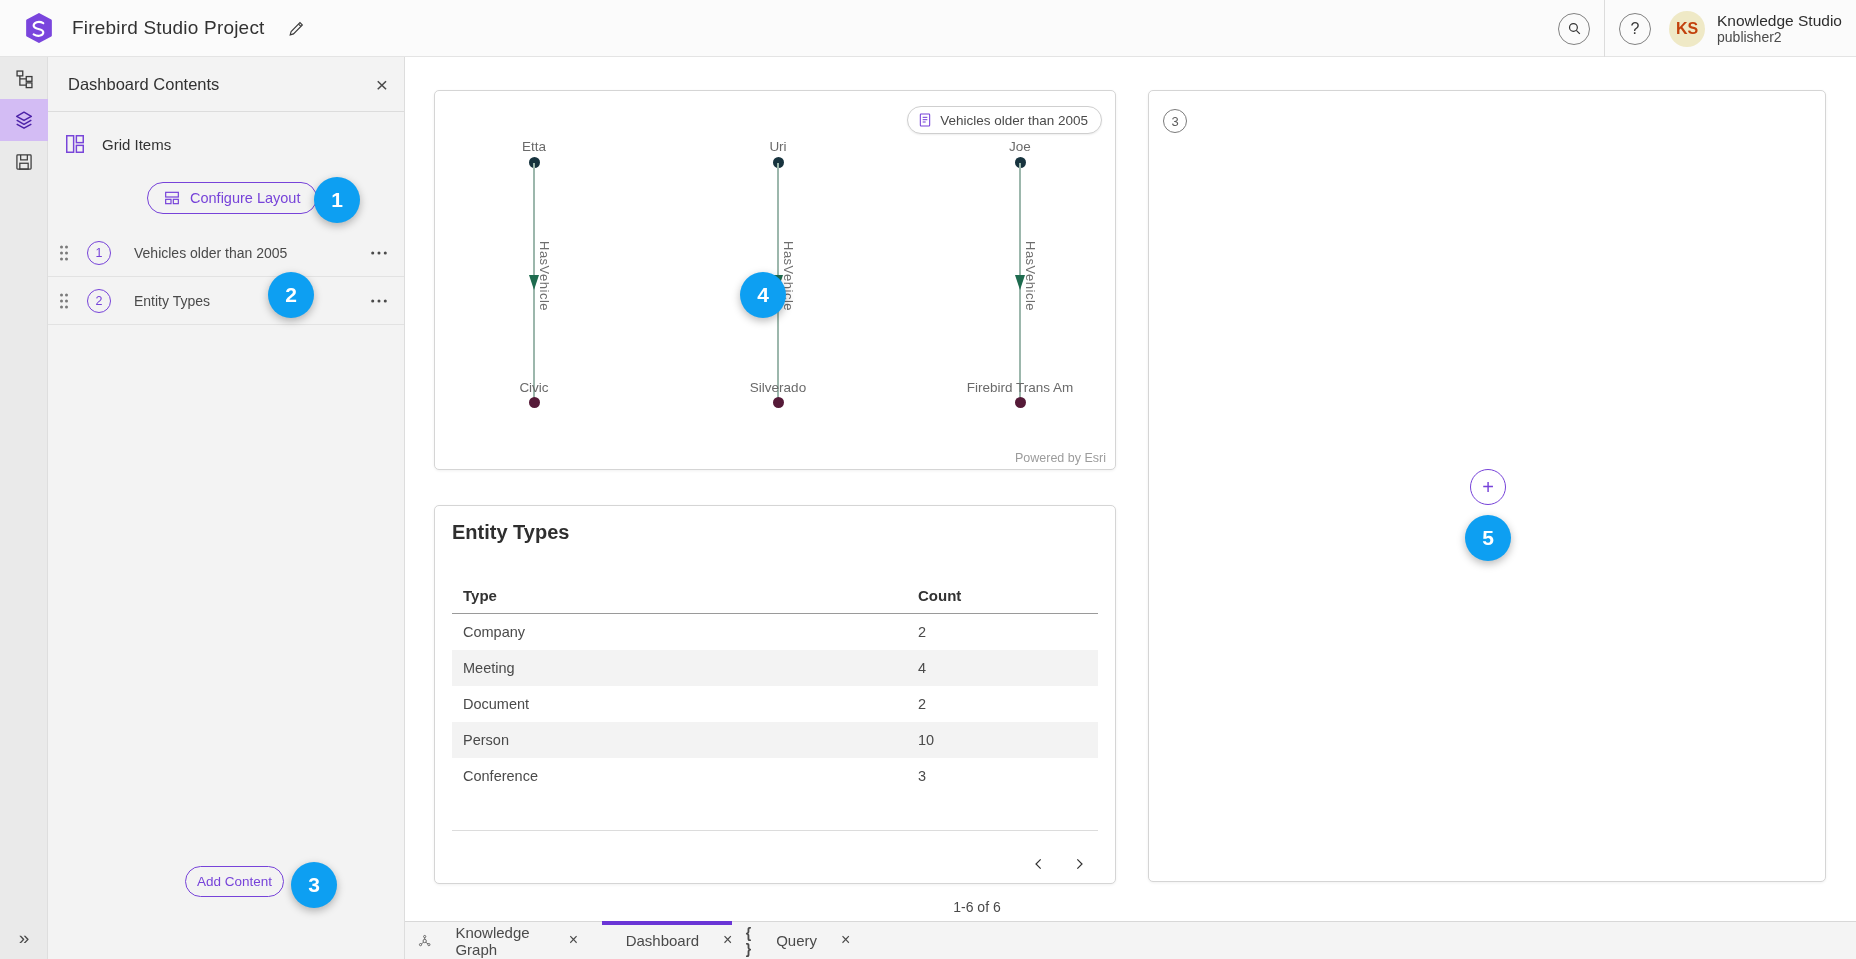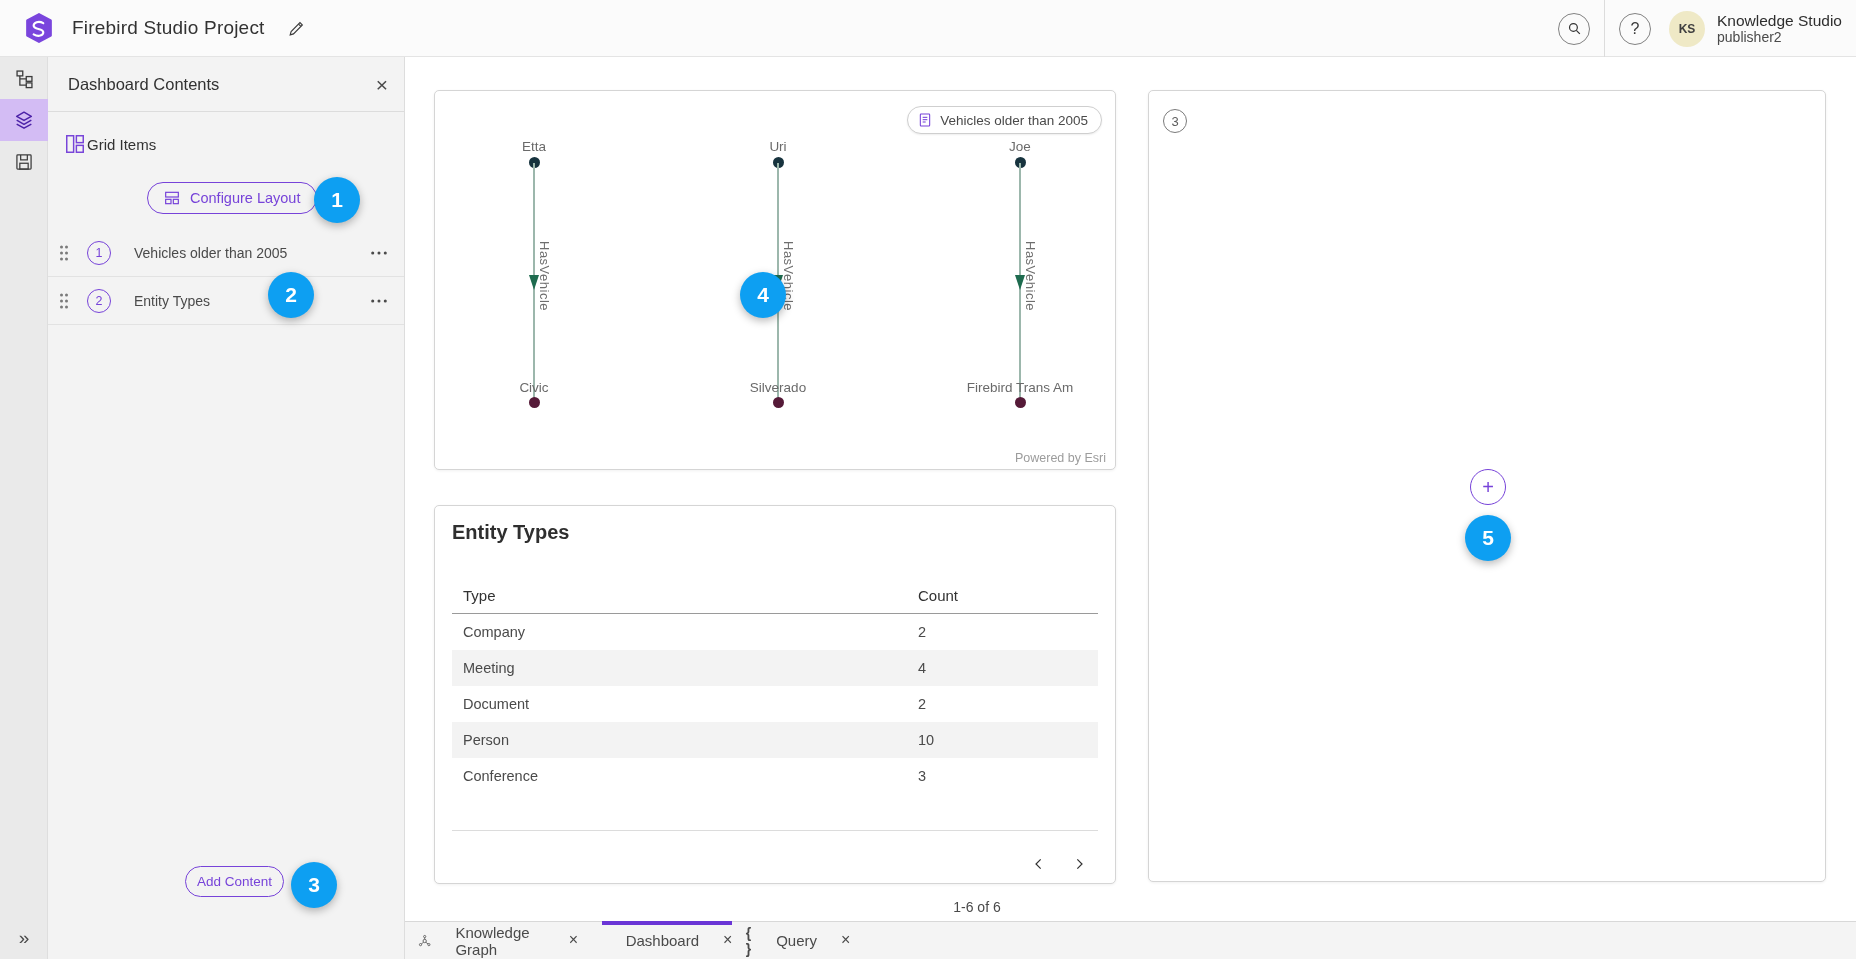--- a/index.html
+++ b/index.html
@@ -13,40 +13,40 @@
   
   .topbar { position:absolute; top:0; left:0; right:0; height:57px;
     background:#fbfbfb; border-bottom:1px solid #e4e4e4; display:flex; align-items:center; z-index:20; }
   .logo { width:30px; height:30px; margin-left:24px; display:flex; }
   .app-title { margin-left:18px; font-size:19px; color:#323232; letter-spacing:.2px; }
   .edit-btn { margin-left:22px; display:flex; align-items:center; }
   .topbar-right { position:absolute; right:14px; top:0; height:57px; display:flex; align-items:center; }
   .circle-btn { width:32px; height:32px; border:1px solid #828282; border-radius:50%;
     display:flex; align-items:center; justify-content:center; color:#3a3a3a; font-size:16px; }
   .vdiv { width:1px; height:57px; background:#dcdcdc; margin:0 14px; }
-  .avatar { width:36px; height:36px; border-radius:50%; background:#efe9c6; color:#404040;
-    font-size:12px; font-weight:bold; display:flex; align-items:center; justify-content:center; margin-left:18px; }
+  .avatar { width:36px; height:36px; border-radius:50%; background:#efe9c6; color:#c2410c;
+    font-size:16px; font-weight:bold; display:flex; align-items:center; justify-content:center; margin-left:18px; }
   .user-block { margin-left:12px; line-height:1.15; }
   .user-name { font-size:15.5px; color:#2e2e2e; }
   .user-role { font-size:14px; color:#4a4a4a; }
 
   
   .rail { position:absolute; top:57px; left:0; bottom:0; width:48px;
     background:#eaeaea; border-right:1px solid #dedede; z-index:15; }
   .rail-btn { width:48px; height:42px; display:flex; align-items:center; justify-content:center; color:#3c3c3c; }
   .rail-btn.selected { background:#d3bcf4; color:#4c22a8; }
   .rail-expand { position:absolute; bottom:10px; left:0; width:48px; font-size:19px; color:#4a4a4a; }
 
   
   .panel { position:absolute; top:57px; left:48px; bottom:0; width:357px;
     background:#f3f3f3; border-right:1px solid #dddddd; z-index:14; }
   .panel-header { height:55px; display:flex; align-items:center; padding:0 16px 0 20px; border-bottom:1px solid #dcdcdc; }
   .panel-title { font-size:16.5px; color:#323232; }
   .panel-close { margin-left:auto; font-size:21px; color:#4a4a4a; line-height:1; }
-  .grid-items-row { position:absolute; top:72px; left:16px; height:30px; display:flex; align-items:center; gap:1px; }
+  .grid-items-row { position:absolute; top:72px; left:16px; height:30px; display:flex; align-items:center; gap:16px; }
   .grid-items-label { font-size:15px; color:#323232; }
   .configure-btn { position:absolute; top:125px; left:99px; height:32px; padding:0 16px;
     display:flex; align-items:center; gap:10px; border:1px solid #7743d9; border-radius:16px;
     color:#7743d9; font-size:14.5px; background:#f3f3f3; }
   .content-row { position:absolute; left:0; right:0; height:48px;
     display:flex; align-items:center; border-bottom:1px solid #e2e2e2; }
   .row-1 { top:172px; }
   .row-2 { top:220px; }
   .drag-handle { margin-left:10px; display:flex; }
   .num-circle { width:24px; height:24px; margin-left:17px; border:1.3px solid #7743d9; border-radius:50%;
@@ -90,21 +90,21 @@
   .g-top-dot { top:66px; background:#17333e; }
   .g-bot-dot { top:306px; background:#551a38; }
   .g-arrow { position:absolute; left:calc(50% - 5px); top:184px; width:0; height:0;
     border-left:5px solid transparent; border-right:5px solid transparent; border-top:15px solid #1e6b4f; }
   .g-edge-label { position:absolute; left:calc(50% + 3px); top:150px; writing-mode:vertical-rl;
     font-size:13px; color:#6e6e6e; letter-spacing:.5px; }
   .powered { position:absolute; right:9px; bottom:4px; font-size:12.5px; color:#9c9c9c; }
 
   
   .card-title { position:absolute; top:15px; left:17px; font-size:20px; font-weight:600; color:#2f2f2f; }
-  .thead { position:absolute; top:75px; left:17px; right:17px; height:30px; font-weight:normal; font-size:15px; color:#323232; }
+  .thead { position:absolute; top:75px; left:17px; right:17px; height:30px; font-weight:bold; font-size:15px; color:#323232; }
   .th-type { position:absolute; left:11px; top:6px; }
   .th-count { position:absolute; left:466px; top:6px; }
   .thead-line { position:absolute; top:107px; left:17px; right:17px; height:1px; background:#9a9a9a; }
   .tbody { position:absolute; top:108px; left:17px; right:17px; }
   .trow { position:relative; height:36px; display:flex; align-items:center; font-size:14.5px; color:#4a4a4a; }
   .trow:nth-child(even) { background:#f3f3f3; }
   .td-type { margin-left:11px; }
   .td-count { position:absolute; left:466px; }
   .tbody-line { position:absolute; top:324px; left:17px; right:17px; height:1px; background:#dcdcdc; }
   .pg-range { position:absolute; top:345px; left:497px; width:90px; text-align:center; font-size:14px; color:#4a4a4a;margin-top:48px; }

